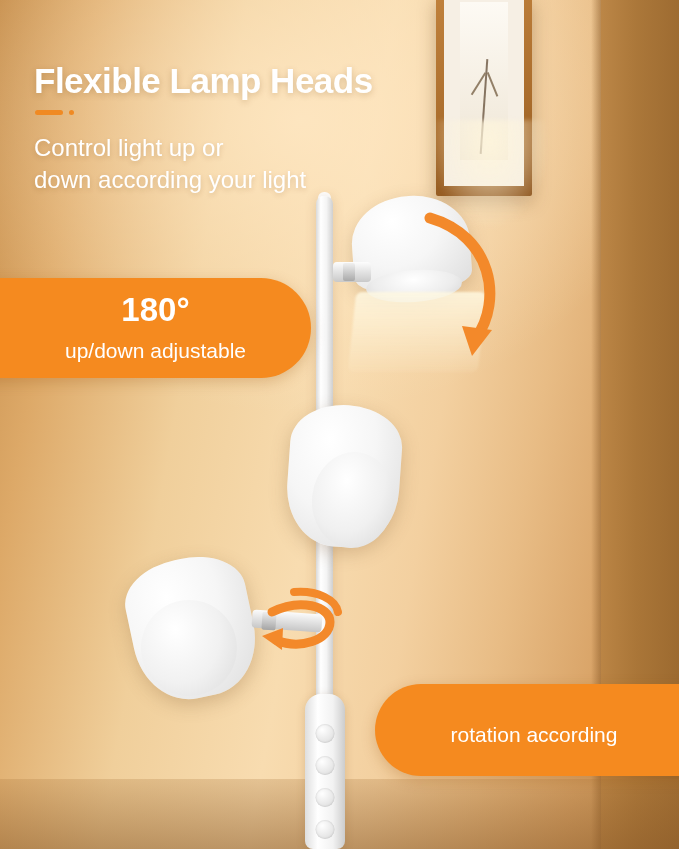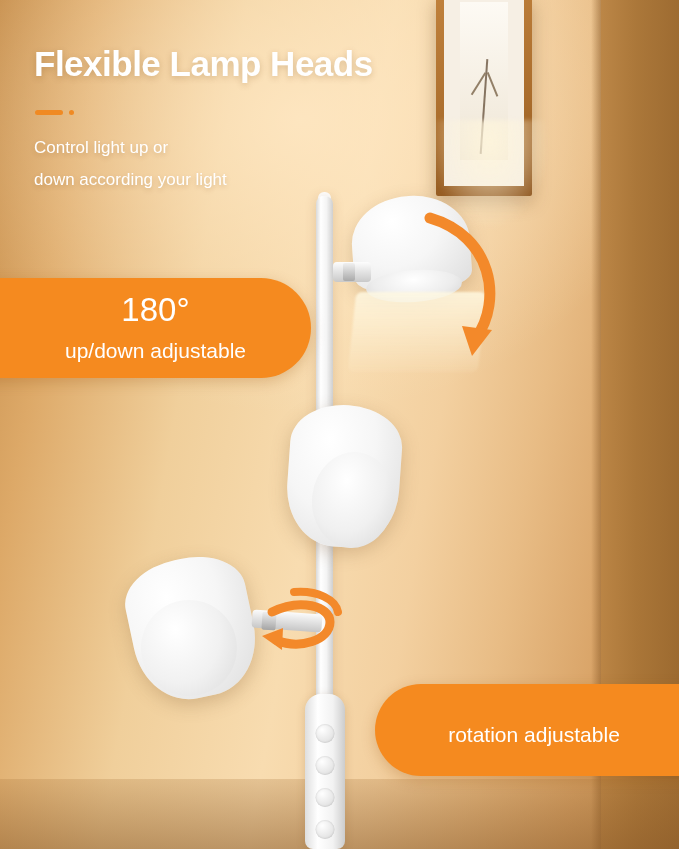--- a/index.html
+++ b/index.html
@@ -265,21 +265,21 @@
     left: 0; top: 0;
     width: 679px;
     height: 849px;
     pointer-events: none;
   }
 
   
   .headline {
     position: absolute;
     left: 34px;
-    top: 44px;
+    top: 61px;
     font-size: 35px;
     font-weight: bold;
     color: #ffffff;
     letter-spacing: -0.5px;
     text-shadow: 0 2px 6px rgba(120,70,20,0.25);
   }
   .rule {
     position: absolute;
     left: 35px;
     top: 110px;
@@ -296,21 +296,21 @@
   .rule-dot {
     width: 5px;
     height: 5px;
     border-radius: 50%;
     background: #f08a23;
   }
   .subline {
     position: absolute;
     left: 34px;
     top: 132px;
-    font-size: 17px;
+    font-size: 24px;
     line-height: 32px;
     color: #ffffff;
     text-shadow: 0 2px 5px rgba(120,70,20,0.22);
     max-width: 380px;
   }
 
   .badge {
     position: absolute;
     background: #f58a1f;
     color: #ffffff;
@@ -334,21 +334,21 @@
     top: 684px;
     width: 338px;
     height: 92px;
     border-radius: 46px 0 0 46px;
     padding-right: 20px;
     box-sizing: border-box;
     align-items: center;
   }
   .badge-num {
     font-size: 33px;
-    font-weight: normal;
+    font-weight: bold;
     line-height: 36px;
   }
   .badge-sub {
     font-size: 21px;
     line-height: 26px;
     margin-top: 10px;
   }
 </style>
 </head>
 <body>
@@ -411,16 +411,16 @@
     <div>Control light up or</div>
     <div>down according your light</div>
   </div>
 
   <div class="badge badge-left">
     <div class="badge-num">180°</div>
     <div class="badge-sub">up/down adjustable</div>
   </div>
 
   <div class="badge badge-right">
-    <div class="badge-sub">rotation adjustable</div>
+    <div class="badge-sub">rotation according</div>
   </div>
 
 </div>
 
 </body></html>

